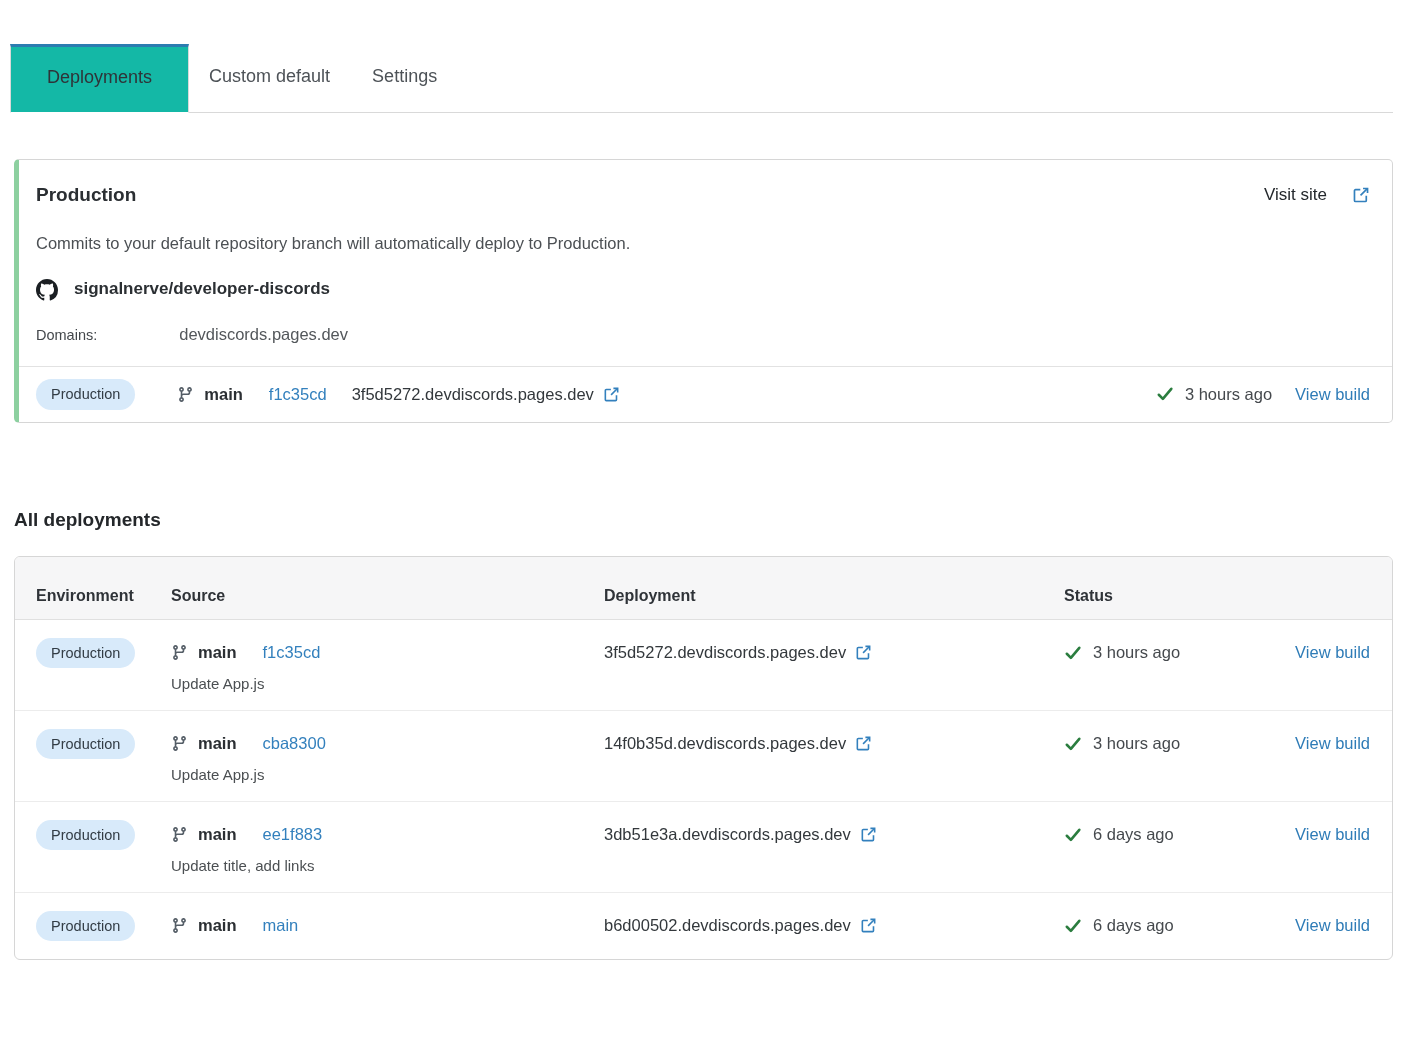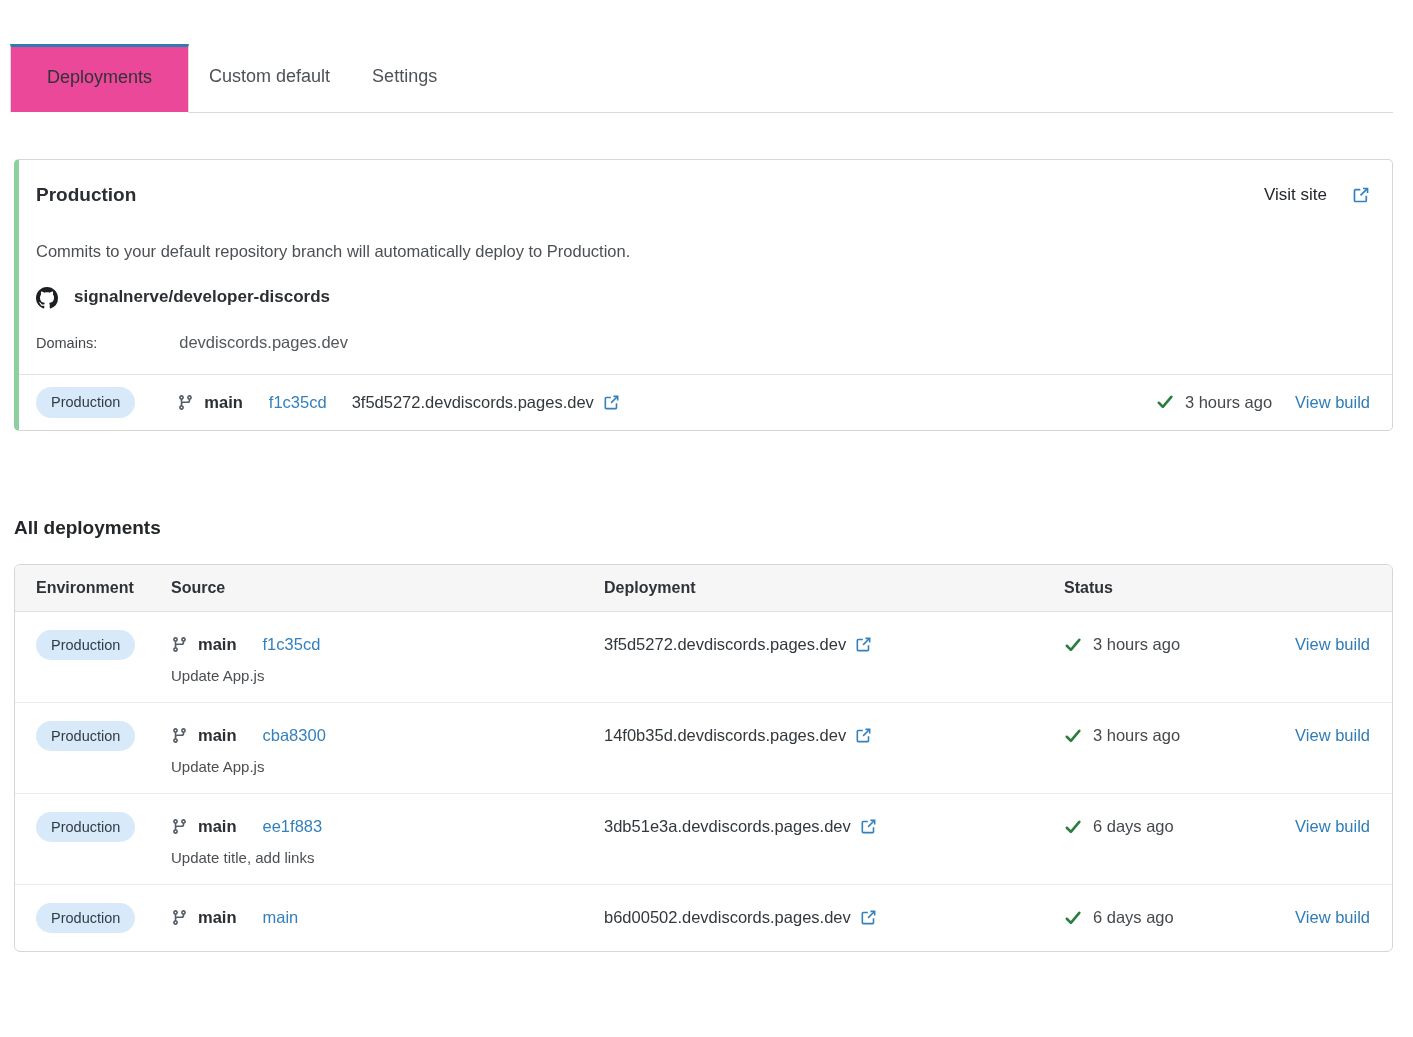--- a/index.html
+++ b/index.html
@@ -24,40 +24,40 @@
     margin:34px 20px 0 10px;
     border-bottom:1px solid #d9d9d9;
   }
   .tab {
     font-size:18px; color:#4d5257;
     padding:22px 0 23px; cursor:pointer;
   }
   .tab.active {
     border:1px solid #d9d9d9; border-bottom:1px solid #fff;
     border-top:3px solid #2c7cb0;
-    margin-bottom:-1px; background:#ec4899;
+    margin-bottom:-1px; background:#14b8a6;
     padding:20px 36px 24px;
     color:#2f3338;
   }
   .tab.t2 { margin-left:20px; }
   .tab.t3 { margin-left:42px; }
 
   
   .prod-card {
     margin:46px 20px 0 14px;
     border:1px solid #d6d6d6;
     border-left:5px solid #8dd0a0;
     border-radius:5px;
   }
   .prod-card-body { padding:24px 22px 22px 17px; }
   .prod-head { display:flex; align-items:center; justify-content:space-between; }
   .prod-title { font-size:19px; font-weight:600; color:#2b2f33; }
   .visit-site { display:flex; align-items:center; gap:25px; cursor:pointer; }
   .visit-site-label { font-size:17px; color:#24282c; }
-  .prod-desc { margin-top:36px; font-size:16.5px; color:#4c5054; }
+  .prod-desc { margin-top:28px; font-size:16.5px; color:#4c5054; }
   .repo-row { margin-top:26px; display:flex; gap:16px; }
   .repo-name { font-size:17px; font-weight:700; color:#2b2f33; }
   .domains-row { margin-top:24px; display:flex; align-items:center;gap:46px; }
   .domains-label { font-size:14.5px; color:#43474b; }
   .domains-value { font-size:16.5px; color:#53575b; margin-left:36px; }
 
   .prod-deploy-row {
     border-top:1px solid #e2e2e2;
     display:flex; align-items:center;
     padding:12px 22px 12px 17px;
@@ -97,21 +97,21 @@
     overflow:hidden;
   }
   .tbl-grid {
     display:grid;
     grid-template-columns:135px 433px 460px 1fr;
     padding-left:21px; padding-right:22px;
   }
   .tbl-header {
     background:#f6f6f7;
     border-bottom:1px solid #e0e0e0;
-    padding-top:14px; padding-bottom:14px;
+    padding-top:30px; padding-bottom:14px;
     font-size:16px; font-weight:600; color:#2f3338;
   }
   .tbl-row {
     padding-top:18px; padding-bottom:18px;
     border-bottom:1px solid #ececec;
     align-items:start;
   }
   .tbl-row:last-child { border-bottom:none; }
   .cell-first-line { min-height:30px; display:flex; align-items:center; }
   .source-cell .commit-message {

